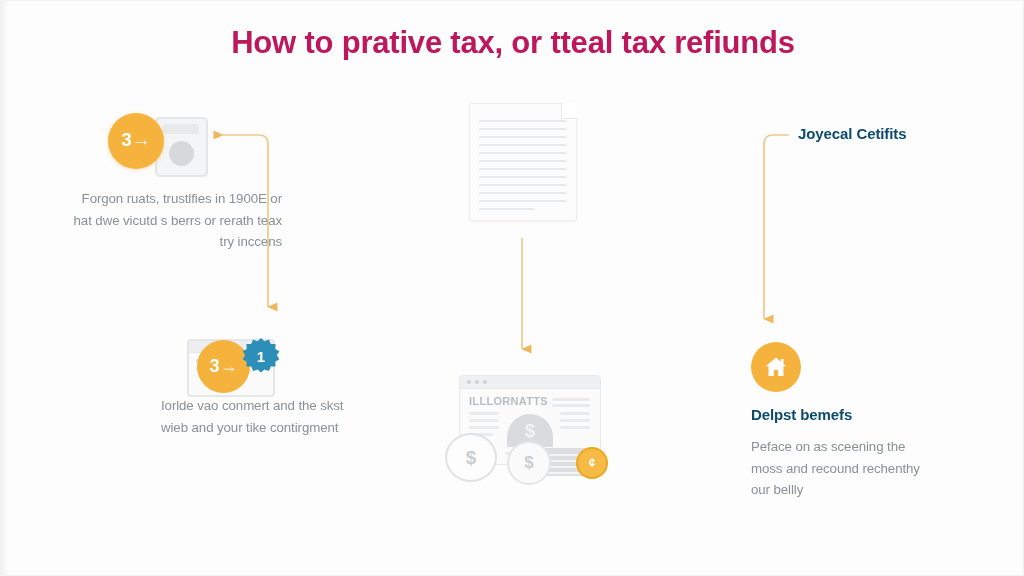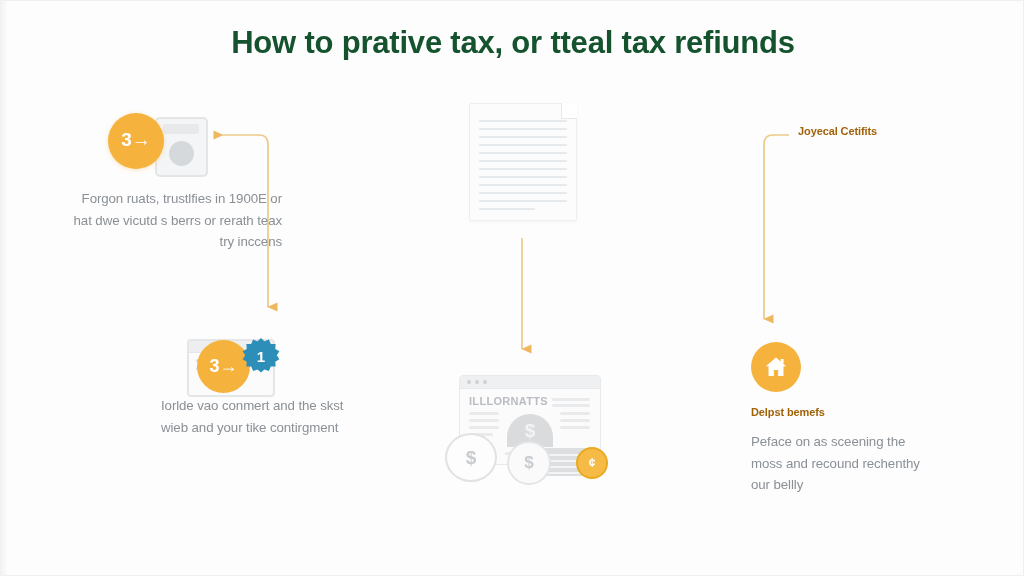--- a/index.html
+++ b/index.html
@@ -33,30 +33,30 @@
 
   
   .title {
     position: absolute;
     top: 24px;
     left: 0;
     width: 1024px;
     text-align: center;
     font-size: 31px;
     font-weight: bold;
-    color: #14532d;
+    color: #be185d;
     letter-spacing: -0.2px;
     white-space: nowrap;
   }
 
   
   .block-heading {
-    font-size: 11px;
-    font-weight: bold;
-    color: #a16207;
+    font-size: 15px;
+    font-weight: bold;
+    color: #0c4a6e;
     letter-spacing: -0.1px;
   }
   .block-body {
     font-size: 13.3px;
     line-height: 1.62;
     color: #8a9096;
     letter-spacing: -0.1px;
   }
 
   

